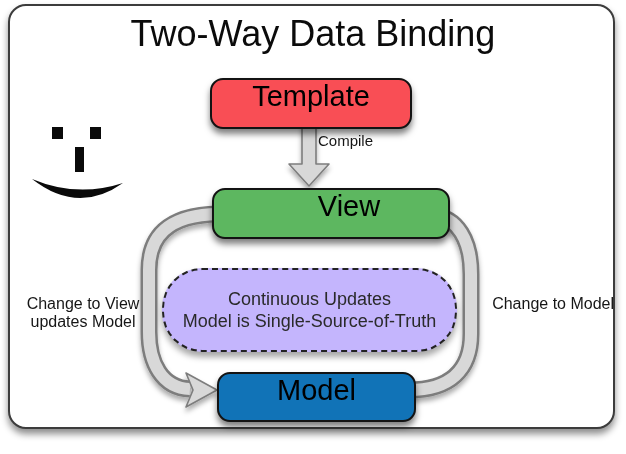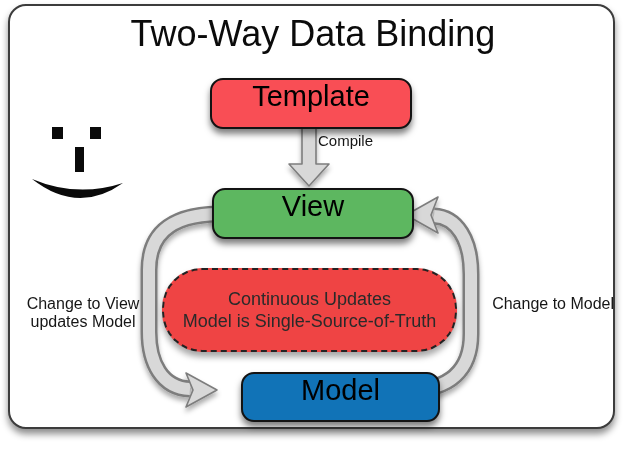--- a/index.html
+++ b/index.html
@@ -74,30 +74,30 @@
   </svg>
 
   <div class="title">Two-Way Data Binding</div>
 
   <div class="node node-template" style="background: rgb(249, 78, 85);">
     <span>Template</span>
   </div>
 
   <div class="edge-label label-compile">Compile</div>
 
-  <div class="node node-view" style="background: rgb(93, 183, 96);">
+  <div class="node node-view" style="background: rgb(93, 183, 96); padding-left: 36px;">
     <span>View</span>
   </div>
 
-  <div class="note" style="background: #ef4444;">
+  <div class="note" style="background: #c4b5fd;">
     <span>Continuous Updates</span>
     <span>Model is Single-Source-of-Truth</span>
   </div>
 
-  <div class="node node-model" style="background: rgb(17, 115, 183); margin-left: 24px;">
+  <div class="node node-model" style="background: rgb(17, 115, 183);">
     <span>Model</span>
   </div>
 
   <div class="edge-label label-left">
     <span>Change to View</span><br>
     <span>updates Model</span>
   </div>
 
   <div class="edge-label label-right">
     <span>Change to Model</span><br>

